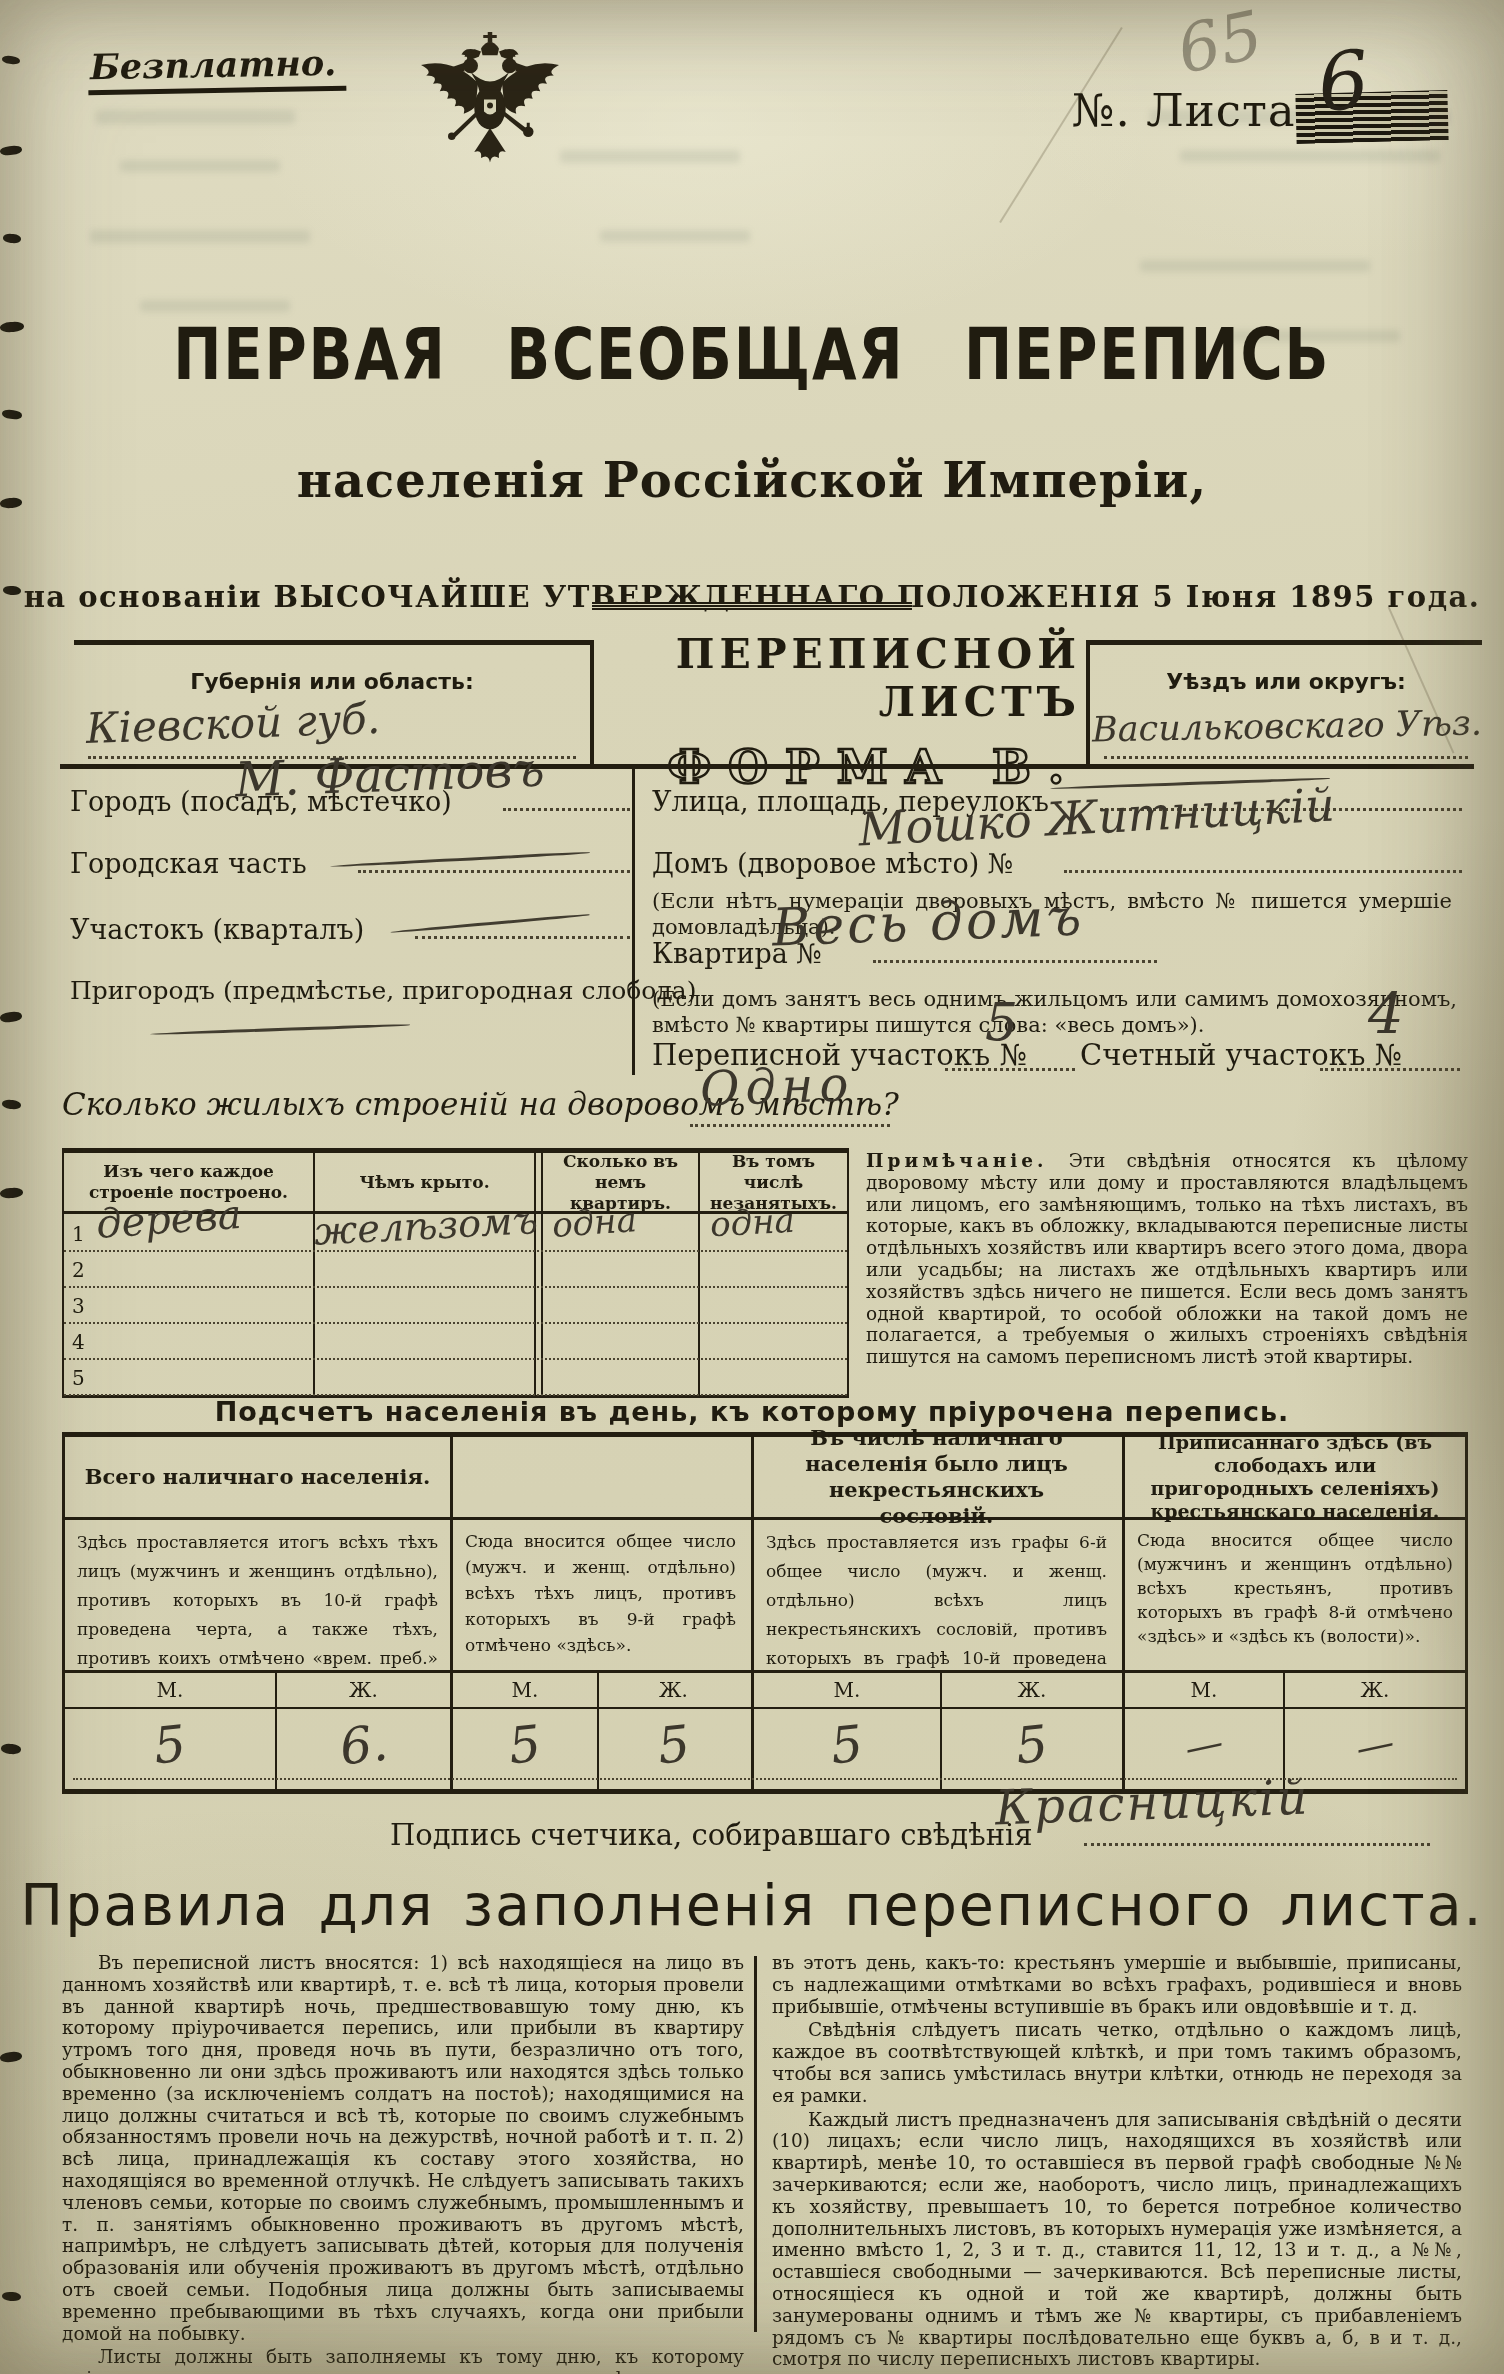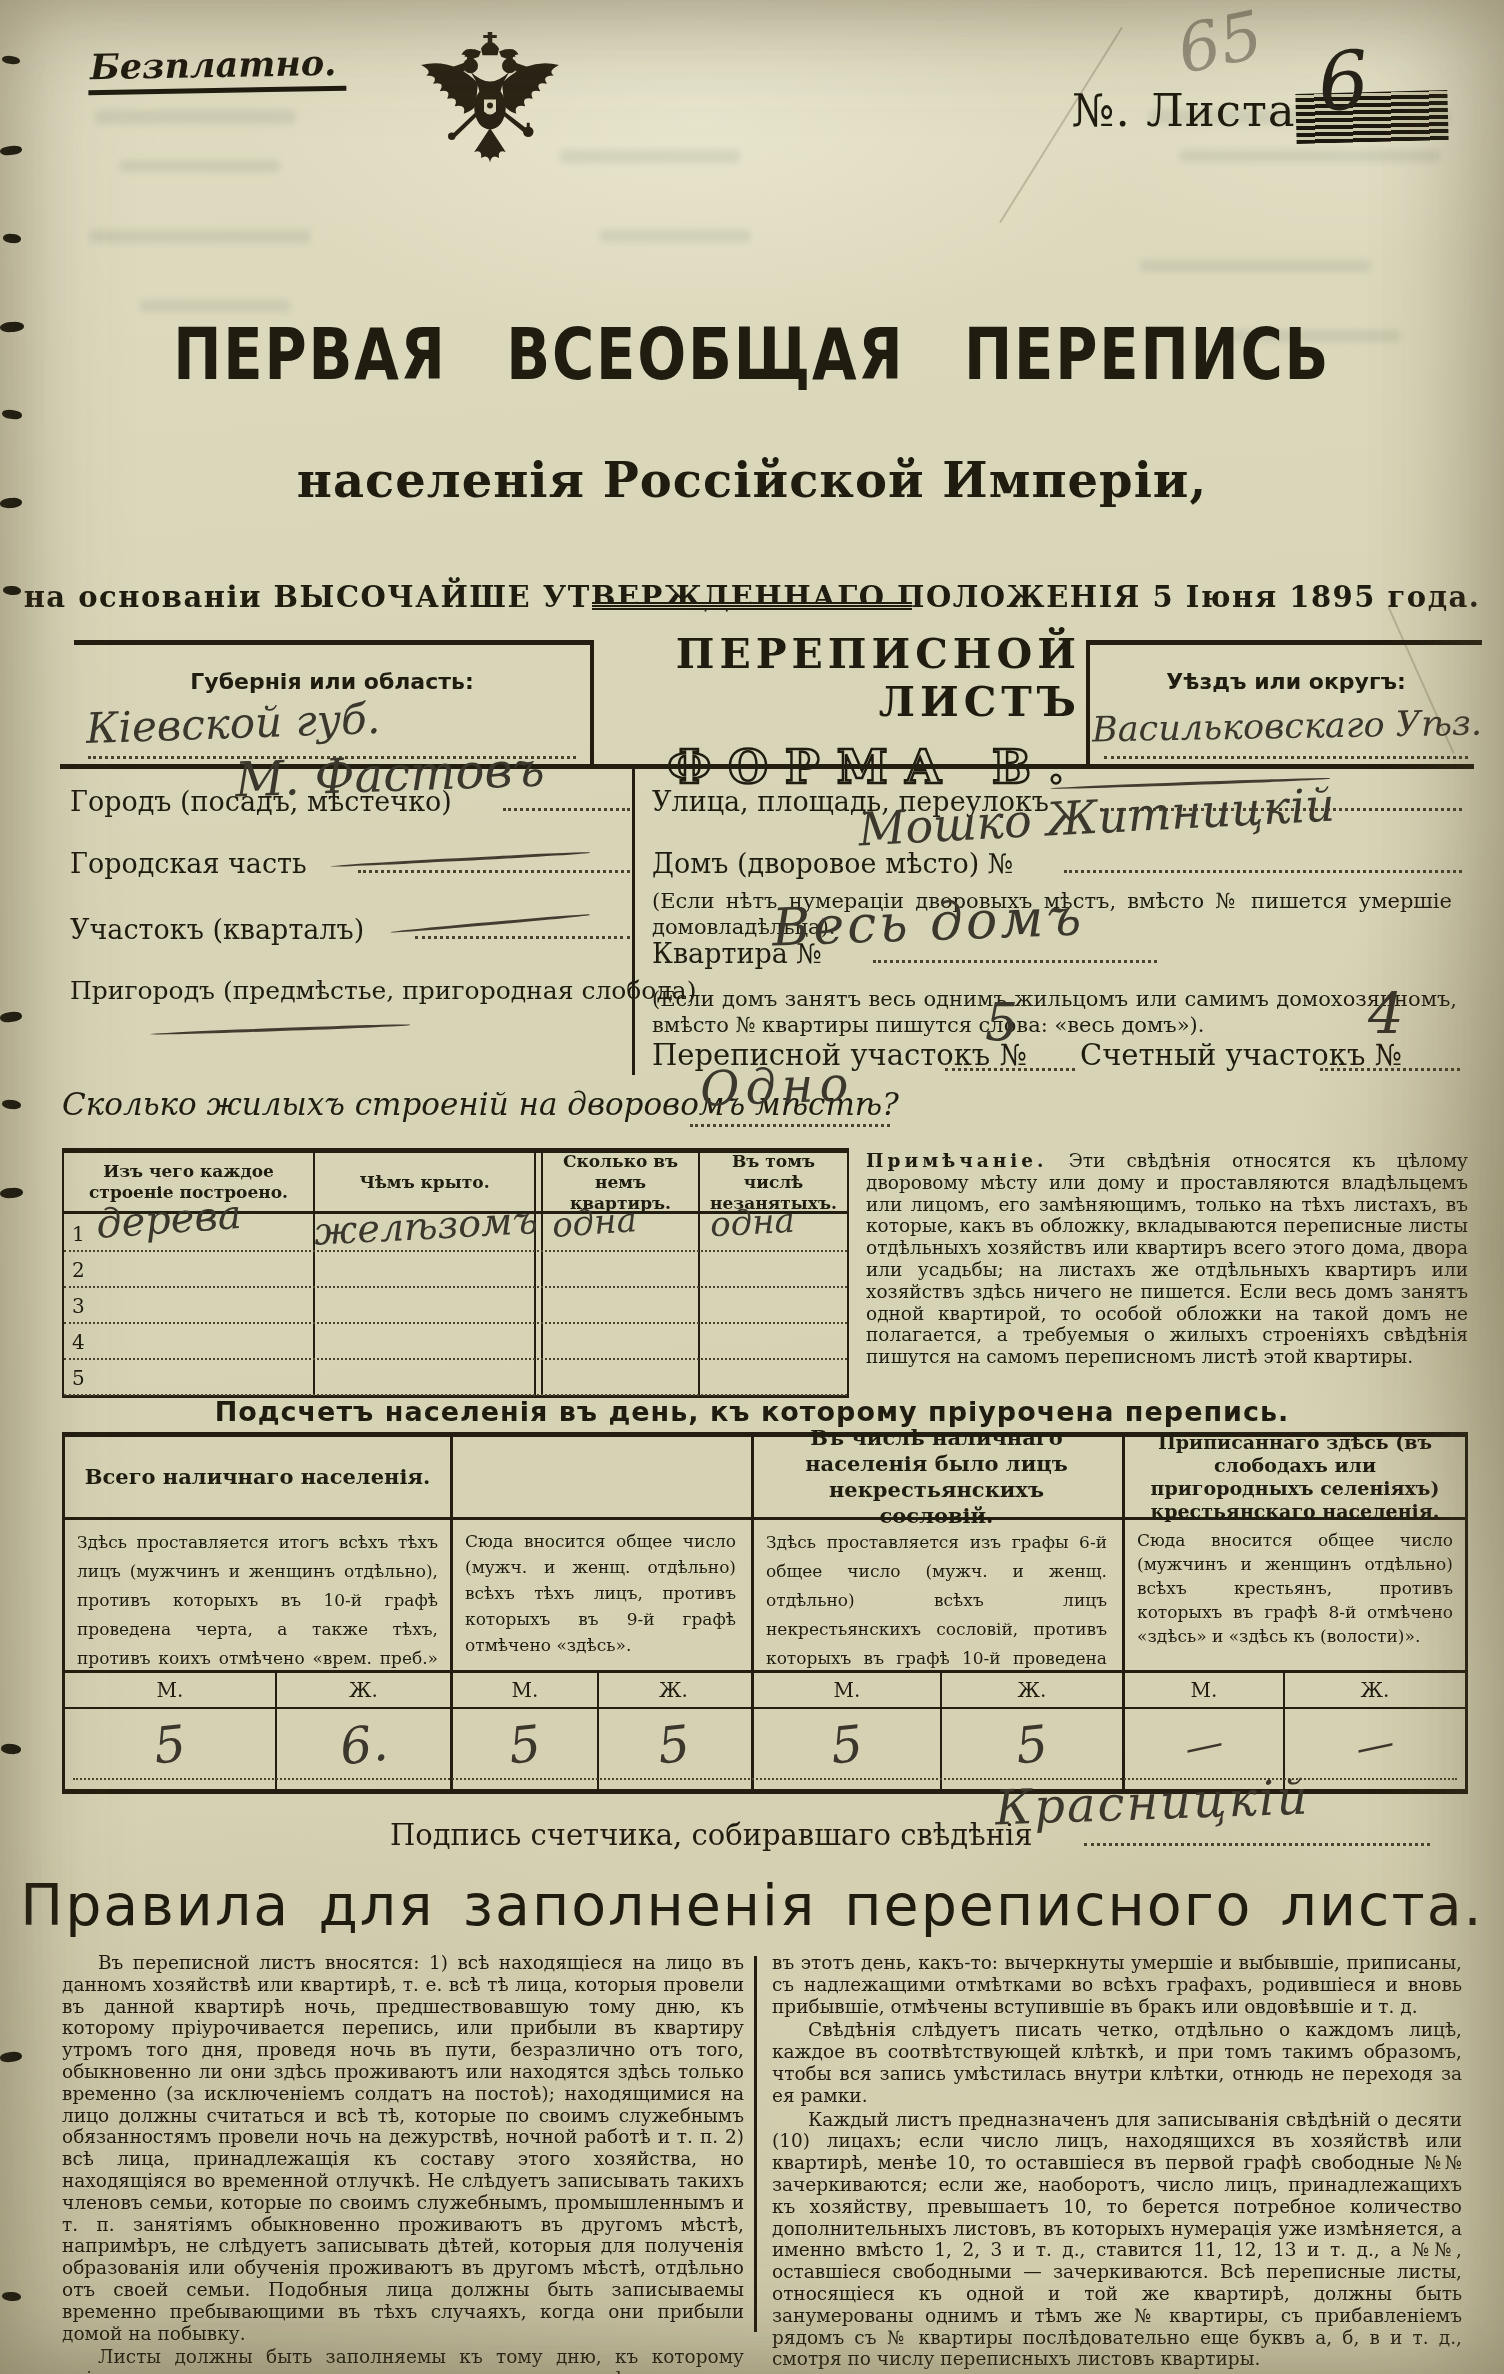--- a/index.html
+++ b/index.html
@@ -377,19 +377,19 @@
 </div>
 <div class="abs hand hand-sig">Красницкій</div>
 
 <div class="abs rules-title">Правила для заполненія переписного листа.</div>
 <div class="abs rules-div"></div>
 <div class="abs rcol rules-left">
   <p>Въ переписной листъ вносятся: 1) всѣ находящіеся на лицо въ данномъ хозяйствѣ или квартирѣ, т. е. всѣ тѣ лица, которыя провели въ данной квартирѣ ночь, предшествовавшую тому дню, къ которому пріурочивается перепись, или прибыли въ квартиру утромъ того дня, проведя ночь въ пути, безразлично отъ того, обыкновенно ли они здѣсь проживаютъ или находятся здѣсь только временно (за исключеніемъ солдатъ на постоѣ); находящимися на лицо должны считаться и всѣ тѣ, которые по своимъ служебнымъ обязанностямъ провели ночь на дежурствѣ, ночной работѣ и т. п. 2) всѣ лица, принадлежащія къ составу этого хозяйства, но находящіяся во временной отлучкѣ. Не слѣдуетъ записывать такихъ членовъ семьи, которые по своимъ служебнымъ, промышленнымъ и т. п. занятіямъ обыкновенно проживаютъ въ другомъ мѣстѣ, напримѣръ, не слѣдуетъ записывать дѣтей, которыя для полученія образованія или обученія проживаютъ въ другомъ мѣстѣ, отдѣльно отъ своей семьи. Подобныя лица должны быть записываемы временно пребывающими въ тѣхъ случаяхъ, когда они прибыли домой на побывку.</p>
   <p>Листы должны быть заполняемы къ тому дню, къ которому пріурочивается перепись, и утромъ сего послѣдняго дня непремѣнно вновь провѣрены и, если нужно, исправлены по составу населенія</p>
 </div>
 <div class="abs rcol rules-right">
-  <p class="noind">въ этотъ день, какъ-то: вычеркнуты умершіе и выбывшіе, приписаны, съ надлежащими отмѣтками во всѣхъ графахъ, родившіеся и вновь прибывшіе, отмѣчены вступившіе въ бракъ или овдовѣвшіе и т. д.</p>
+  <p class="noind">въ этотъ день, какъ-то: крестьянъ умершіе и выбывшіе, приписаны, съ надлежащими отмѣтками во всѣхъ графахъ, родившіеся и вновь прибывшіе, отмѣчены вступившіе въ бракъ или овдовѣвшіе и т. д.</p>
   <p>Свѣдѣнія слѣдуетъ писать четко, отдѣльно о каждомъ лицѣ, каждое въ соотвѣтствующей клѣткѣ, и при томъ такимъ образомъ, чтобы вся запись умѣстилась внутри клѣтки, отнюдь не переходя за ея рамки.</p>
   <p>Каждый листъ предназначенъ для записыванія свѣдѣній о десяти (10) лицахъ; если число лицъ, находящихся въ хозяйствѣ или квартирѣ, менѣе 10, то оставшіеся въ первой графѣ свободные №№ зачеркиваются; если же, наоборотъ, число лицъ, принадлежащихъ къ хозяйству, превышаетъ 10, то берется потребное количество дополнительныхъ листовъ, въ которыхъ нумерація уже измѣняется, а именно вмѣсто 1, 2, 3 и т. д., ставится 11, 12, 13 и т. д., а №№, оставшіеся свободными — зачеркиваются. Всѣ переписные листы, относящіеся къ одной и той же квартирѣ, должны быть занумерованы однимъ и тѣмъ же № квартиры, съ прибавленіемъ рядомъ съ № квартиры послѣдовательно еще буквъ а, б, в и т. д., смотря по числу переписныхъ листовъ квартиры.</p>
   <p class="rfooter">(Продолженіе слѣдуетъ на четвертой страницѣ).</p>
 </div>
 
 <div class="vignette"></div>
 
 </body></html>

